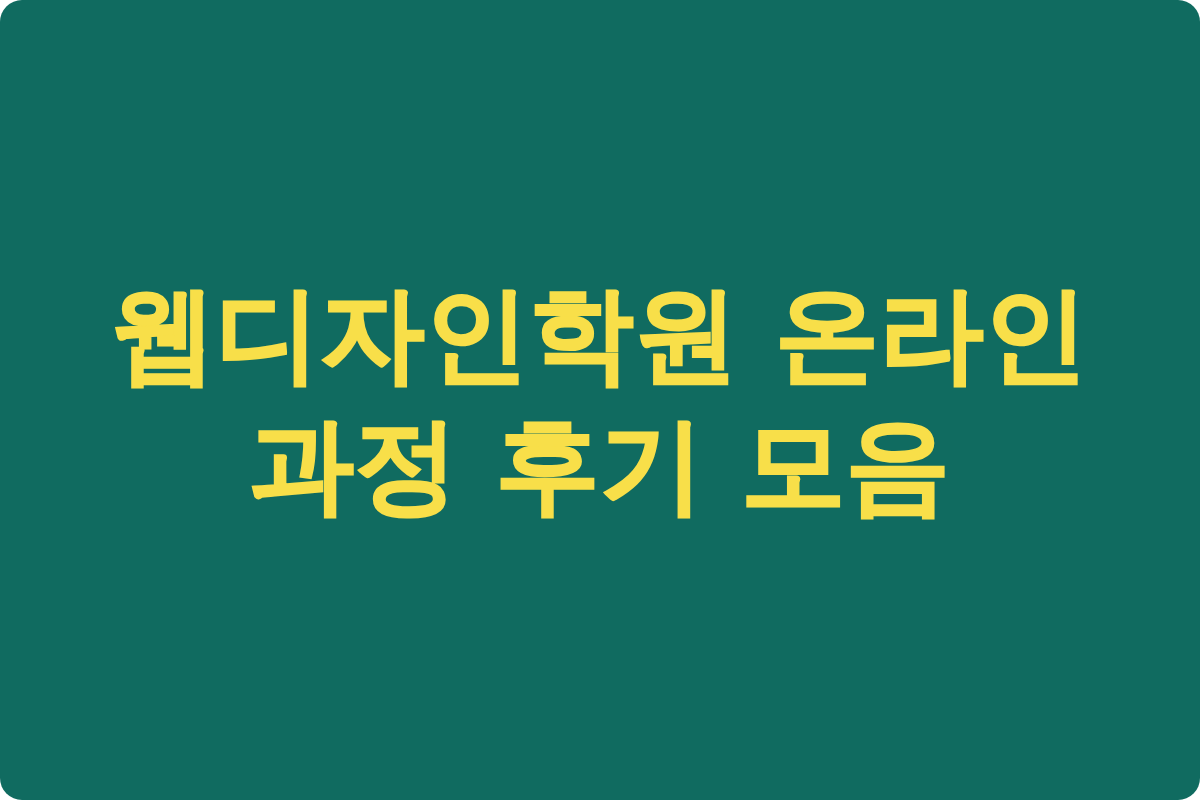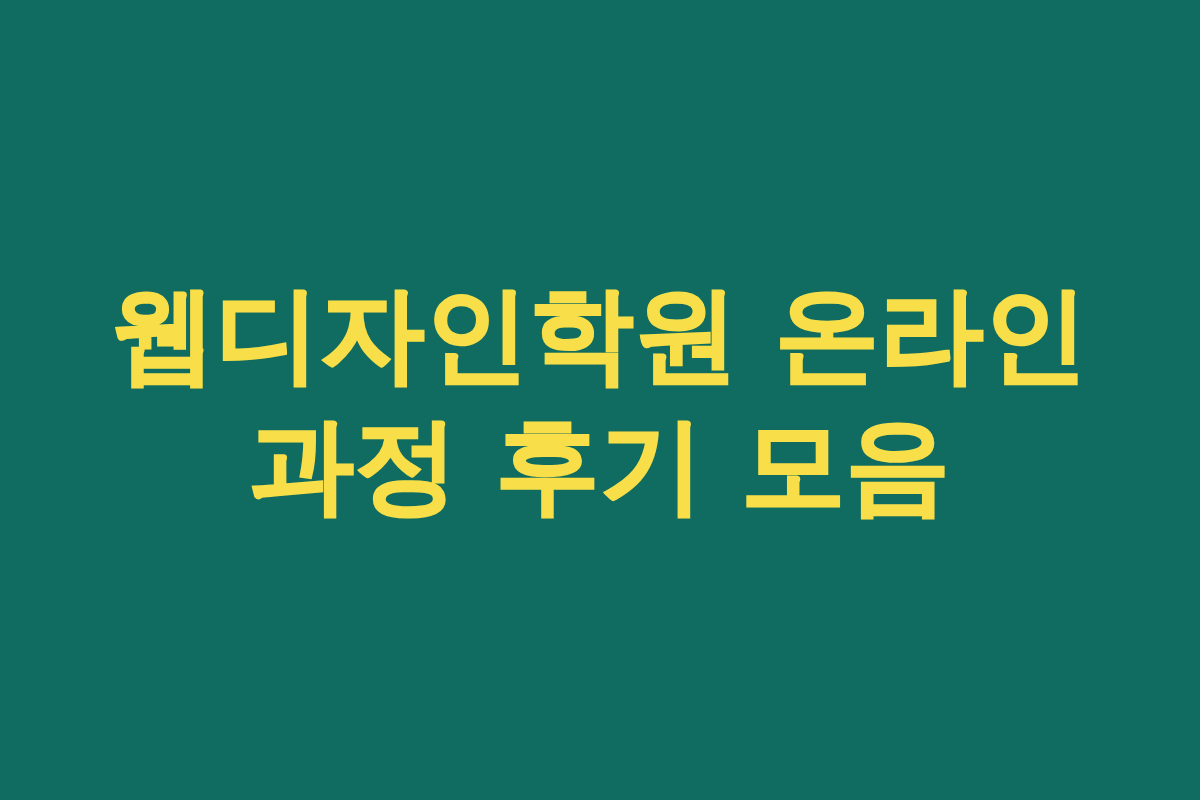--- a/index.html
+++ b/index.html
@@ -44,21 +44,21 @@
     text-align: center;
     
     -webkit-text-stroke: 2px #F8DF49;
     paint-order: stroke fill;
     text-rendering: optimizeLegibility;
   }
 </style>
 </head>
 <body>
 
-<div class="banner" style="background-color: rgb(16, 107, 96);">
+<div class="banner" style="background-color: rgb(16, 107, 96); border-radius: 22px;">
 
   <div class="banner-inner">
 
     <h1 class="banner-title" style="color: rgb(248, 223, 73); -webkit-text-stroke-color: rgb(248, 223, 73); font-size: 104px; line-height: 131px;">웹디자인학원 온라인 과정 후기 모음</h1>
 
   </div>
 
 </div>
 
 </body></html>

